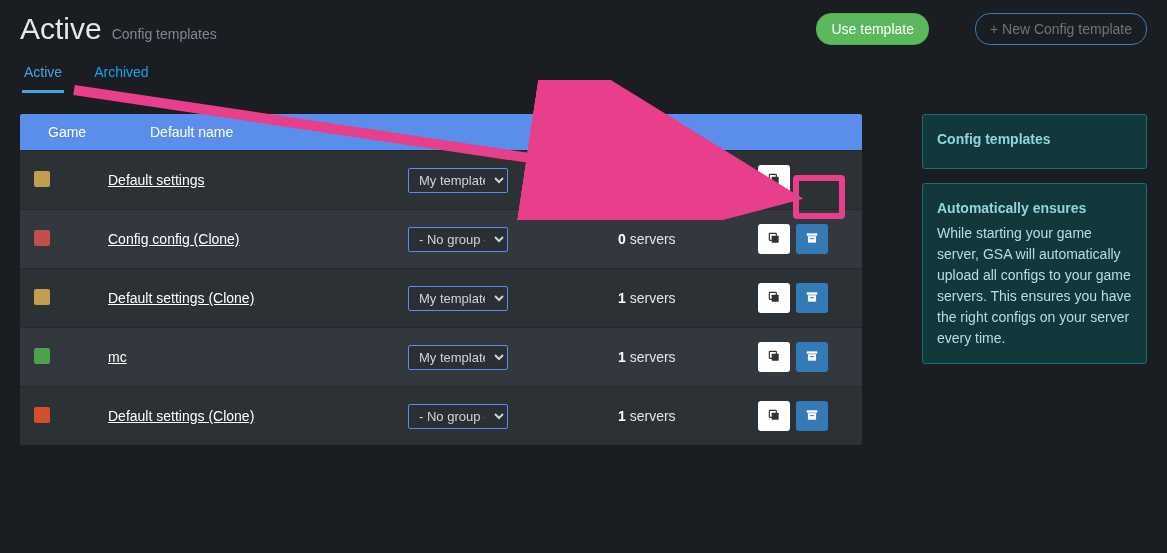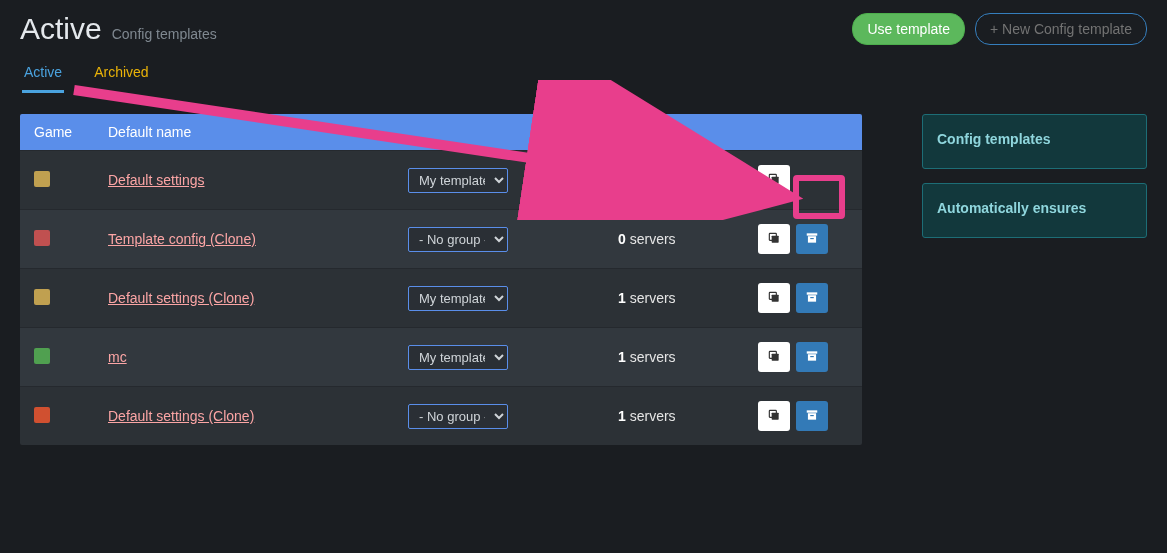--- a/index.html
+++ b/index.html
@@ -22,34 +22,35 @@
 .title-group { display: flex; align-items: baseline; gap: 10px; }
 .page-title { color: #e4e8ec; font-size: 30px; font-weight: 300; }
 .page-subtitle { color: #7f8890; font-size: 14px; font-weight: 400; }
 .header-actions { display: flex; gap: 10px; }
 .btn {
   padding: 7px 14px;
   border-radius: 15px;
   font-size: 14px;
   cursor: pointer;
   border: 1px solid transparent;
+  margin-left: 36px;
 }
 .btn-green { background: #5cb85c; border-color: #4cae4c; color: #fff; }
 .btn-blue-outline { background: transparent; border-color: #357ebd; color: #737373; }
 
 .tabs {
   display: flex;
   gap: 28px;
   padding: 6px 22px 0 22px;
   border-bottom: 1px solid transparent;
 }
 .tab {
   padding: 6px 2px 10px 2px;
   cursor: pointer;
-  color: #eab308;
+  color: #0ea5e9;
   font-size: 14px;
 }
 .tab.active {
   color: #4aa3df;
   border-bottom: 3px solid #4aa3df;
 }
 
 .main-wrap {
   display: flex;
   gap: 60px;
@@ -58,23 +59,24 @@
 }
 .table-wrap {
   flex: 1;
   border-radius: 2px;
   overflow: hidden;
 }
 .thead {
   display: flex;
   background: #5a8eea;
   color: #fff;
-  padding: 10px 14px;
+  padding: 10px 28px;
   font-size: 14px;
   font-weight: 500;
+  gap: 28px;
 }
 .col-game { width: 74px; }
 .col-name { flex: 1; }
 .col-group { width: 210px; }
 .col-used { width: 140px; }
 .col-act  { width: 90px; }
 
 .trow {
   display: flex;
   align-items: center;
@@ -83,21 +85,21 @@
   border-top: 1px solid #25292e;
 }
 .trow:nth-child(odd) { background: #2c3136; }
 
 .game-icon {
   width: 16px; height: 16px;
   display: inline-block;
   border-radius: 2px;
 }
 .tpl-link {
-  color: #fca5a5;
+  color: #ffffff;
   text-decoration: underline;
   cursor: pointer;
 }
 select.group-select {
   background: #2a2f35;
   color: #cfd4d8;
   border: 1px solid #5a8eea;
   padding: 3px 6px;
   font-size: 13px;
   border-radius: 2px;
@@ -200,21 +202,21 @@
                 </svg></span>
       </button>
 
     </div>
         </div>
         <div class="trow">
     <div class="col-game">
       <span class="game-icon" style="background:#c05050"></span>
     </div>
     <div class="col-name">
-      <a class="tpl-link">Template config (Clone)</a>
+      <a class="tpl-link">Config config (Clone)</a>
     </div>
     <div class="col-group">
       <select class="group-select"><option>My template</option><option selected="">- No group -</option></select>
     </div>
     <div class="col-used">
       <span class="used-num">0</span>
       <span class="used-lbl"> servers</span>
     </div>
     <div class="col-act row-actions">
       <button class="icon-btn white">
@@ -324,20 +326,21 @@
         </div>
       </div>
   </div>
 
   <div class="sidebar">
     <div class="panel">
       <div class="panel-title">Config templates</div>
     </div>
     <div class="panel">
       <div class="panel-title">Automatically ensures</div>
+      <div>While starting your game server, GSA will automatically upload all configs to your game servers. This ensures you have the right configs on your server every time.</div>
     </div>
   </div>
 </div>
 
 <svg class="arrow-svg" width="760" height="140">
   <defs>
     <marker id="ah" markerWidth="28" markerHeight="24" refX="22" refY="12" orient="auto">
       <path d="M0,0 L28,12 L0,24 Z" fill="#e83e8c"></path>
     </marker>
   </defs>

